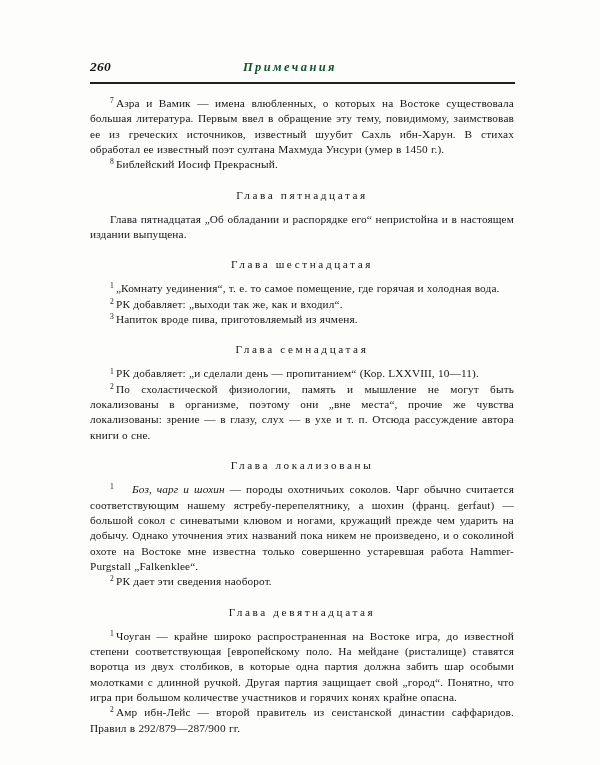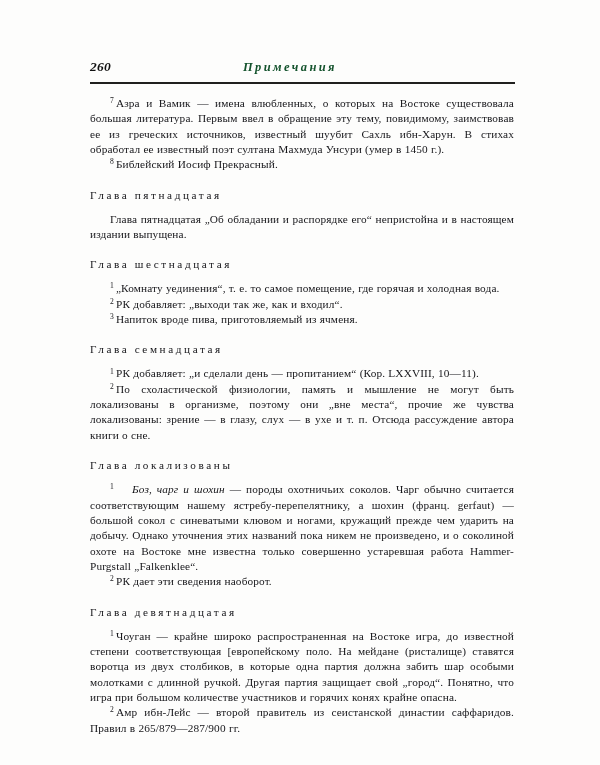--- a/index.html
+++ b/index.html
@@ -89,20 +89,21 @@
     letter-spacing: 0;
   }
 
   .it { font-style: italic; margin-left: 16px; }
 
   
   h2.chapter {
     margin: 0;
     font-size: 11.2px;
     font-weight: 400;
+    text-align: center;
     letter-spacing: 2.6px;
     color: #16161a;
     text-indent: 0;
     white-space: nowrap;
   }
 
   .sp-head-before { height: 16px; }
   .sp-head-after  { height: 11px; }
 </style>
 </head>
@@ -136,16 +137,16 @@
       <p class="para"><sup class="fn">2</sup><span>По схоластической физиологии, память и мышление не могут быть локализованы в организме, поэтому они „вне места“, прочие же чувства локализованы: зрение — в глазу, слух — в ухе и т. п. Отсюда рассуждение автора книги о сне.</span></p>
       <div class="sp-head-before"></div>
       <h2 class="chapter">Глава локализованы</h2>
       <div class="sp-head-after"></div>
       <p class="para"><sup class="fn">1</sup><span class="it">Боз, чарг и шохин</span><span> — породы охотничьих соколов. Чарг обычно считается соответствующим нашему ястребу-перепелятнику, а шохин (франц. gerfaut) — большой сокол с синеватыми клювом и ногами, кружащий прежде чем ударить на добычу. Однако уточнения этих названий пока никем не произведено, и о соколиной охоте на Востоке мне известна только совершенно устаревшая работа Hammer-Purgstall „Falkenklee“.</span></p>
       <p class="para"><sup class="fn">2</sup><span>РК дает эти сведения наоборот.</span></p>
       <div class="sp-head-before"></div>
       <h2 class="chapter">Глава девятнадцатая</h2>
       <div class="sp-head-after"></div>
       <p class="para"><sup class="fn">1</sup><span>Чоуган — крайне широко распространенная на Востоке игра, до известной степени соответствующая [европейскому поло. На мейдане (ристалище) ставятся воротца из двух столбиков, в которые одна партия должна забить шар особыми молотками с длинной ручкой. Другая партия защищает свой „город“. Понятно, что игра при большом количестве участников и горячих конях крайне опасна.</span></p>
-      <p class="para"><sup class="fn">2</sup><span>Амр ибн-Лейс — второй правитель из сеистанской династии саффаридов. Правил в 265/879—287/900 гг.</span></p>
+      <p class="para"><sup class="fn">2</sup><span>Амр ибн-Лейс — второй правитель из сеистанской династии саффаридов. Правил в 292/879—287/900 гг.</span></p>
     </div>
 
 </div>
 
 </body></html>

